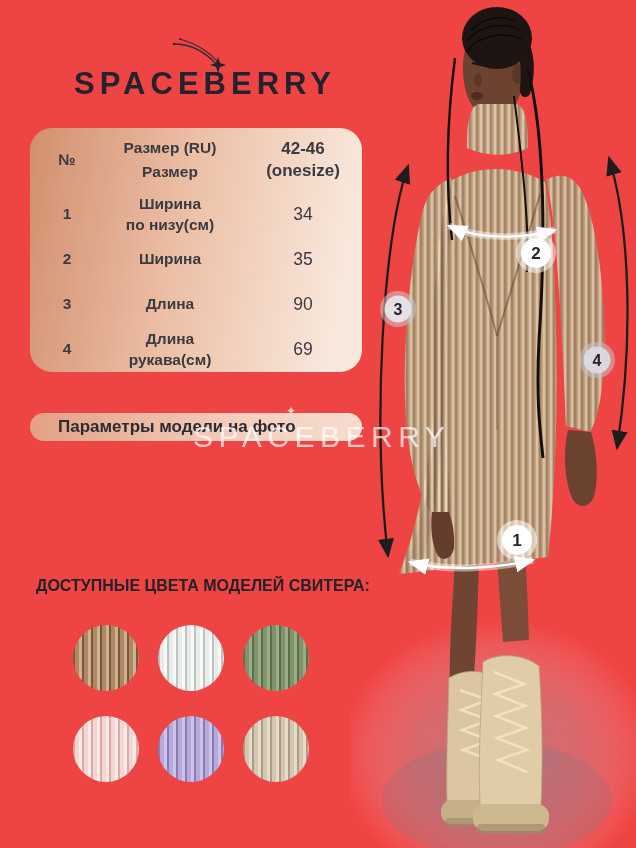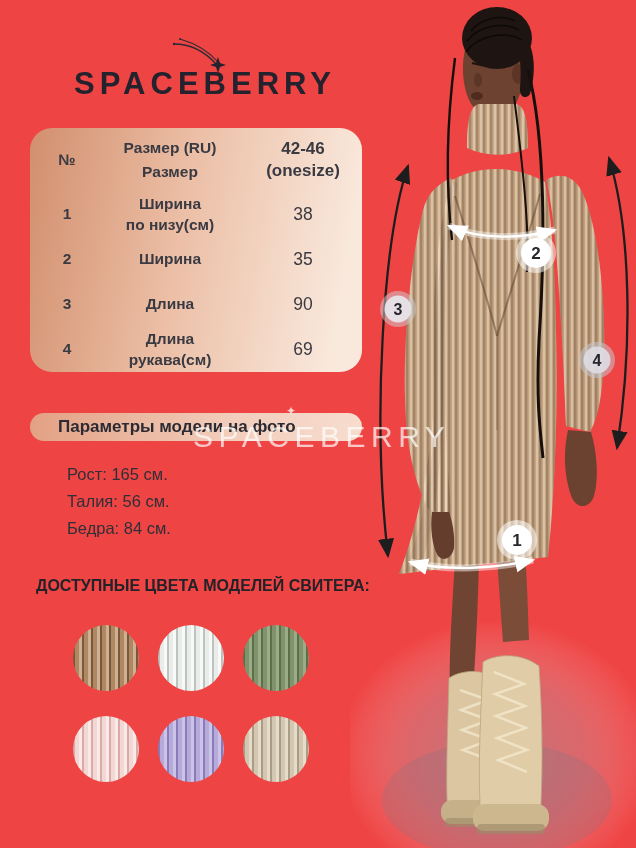--- a/index.html
+++ b/index.html
@@ -64,21 +64,21 @@
       <span>Размер (RU)</span>
       <span>Размер</span>
     </div>
     <div class="tc th-size">42-46 (onesize)</div>
 
     <div class="tc">1</div>
     <div class="tc">
       <span>Ширина</span>
       <span>по низу(см)</span>
     </div>
-    <div class="tc tval">38</div>
+    <div class="tc tval">34</div>
 
     <div class="tc">2</div>
     <div class="tc">
       <span>Ширина</span>
     </div>
     <div class="tc tval">35</div>
 
     <div class="tc">3</div>
     <div class="tc">
       <span>Длина</span>
@@ -87,25 +87,20 @@
 
     <div class="tc">4</div>
     <div class="tc">
       <span>Длина</span>
       <span>рукава(см)</span>
     </div>
     <div class="tc tval">69</div>
   </div>
 
   <div class="abs params-bar">Параметры модели на фото</div>
-  <div class="abs params-list">
-    <div>Рост: 165 см.</div>
-    <div>Талия: 56 см.</div>
-    <div>Бедра: 84 см.</div>
-  </div>
 
   <div class="abs colors-heading">ДОСТУПНЫЕ ЦВЕТА МОДЕЛЕЙ СВИТЕРА:</div>
   <div class="abs swatches">
       <div class="swatch" style="background: repeating-linear-gradient(90deg, rgb(122, 87, 61) 0px, rgb(122, 87, 61) 2px, rgb(176, 135, 99) 2px, rgb(176, 135, 99) 6px, rgb(205, 177, 144) 6px, rgb(205, 177, 144) 9px);"></div>
       <div class="swatch" style="background: repeating-linear-gradient(90deg, rgb(188, 195, 192) 0px, rgb(188, 195, 192) 2px, rgb(233, 236, 233) 2px, rgb(233, 236, 233) 6px, rgb(248, 250, 248) 6px, rgb(248, 250, 248) 9px);"></div>
       <div class="swatch" style="background: repeating-linear-gradient(90deg, rgb(92, 112, 72) 0px, rgb(92, 112, 72) 2px, rgb(129, 147, 108) 2px, rgb(129, 147, 108) 6px, rgb(156, 171, 136) 6px, rgb(156, 171, 136) 9px);"></div>
       <div class="swatch" style="background: repeating-linear-gradient(90deg, rgb(217, 170, 166) 0px, rgb(217, 170, 166) 2px, rgb(242, 216, 212) 2px, rgb(242, 216, 212) 6px, rgb(250, 233, 230) 6px, rgb(250, 233, 230) 9px);"></div>
       <div class="swatch" style="background: repeating-linear-gradient(90deg, rgb(138, 124, 184) 0px, rgb(138, 124, 184) 2px, rgb(182, 170, 219) 2px, rgb(182, 170, 219) 6px, rgb(204, 195, 232) 6px, rgb(204, 195, 232) 9px);"></div>
       <div class="swatch" style="background: repeating-linear-gradient(90deg, rgb(171, 157, 133) 0px, rgb(171, 157, 133) 2px, rgb(212, 199, 177) 2px, rgb(212, 199, 177) 6px, rgb(230, 220, 202) 6px, rgb(230, 220, 202) 9px);"></div>
     </div>

